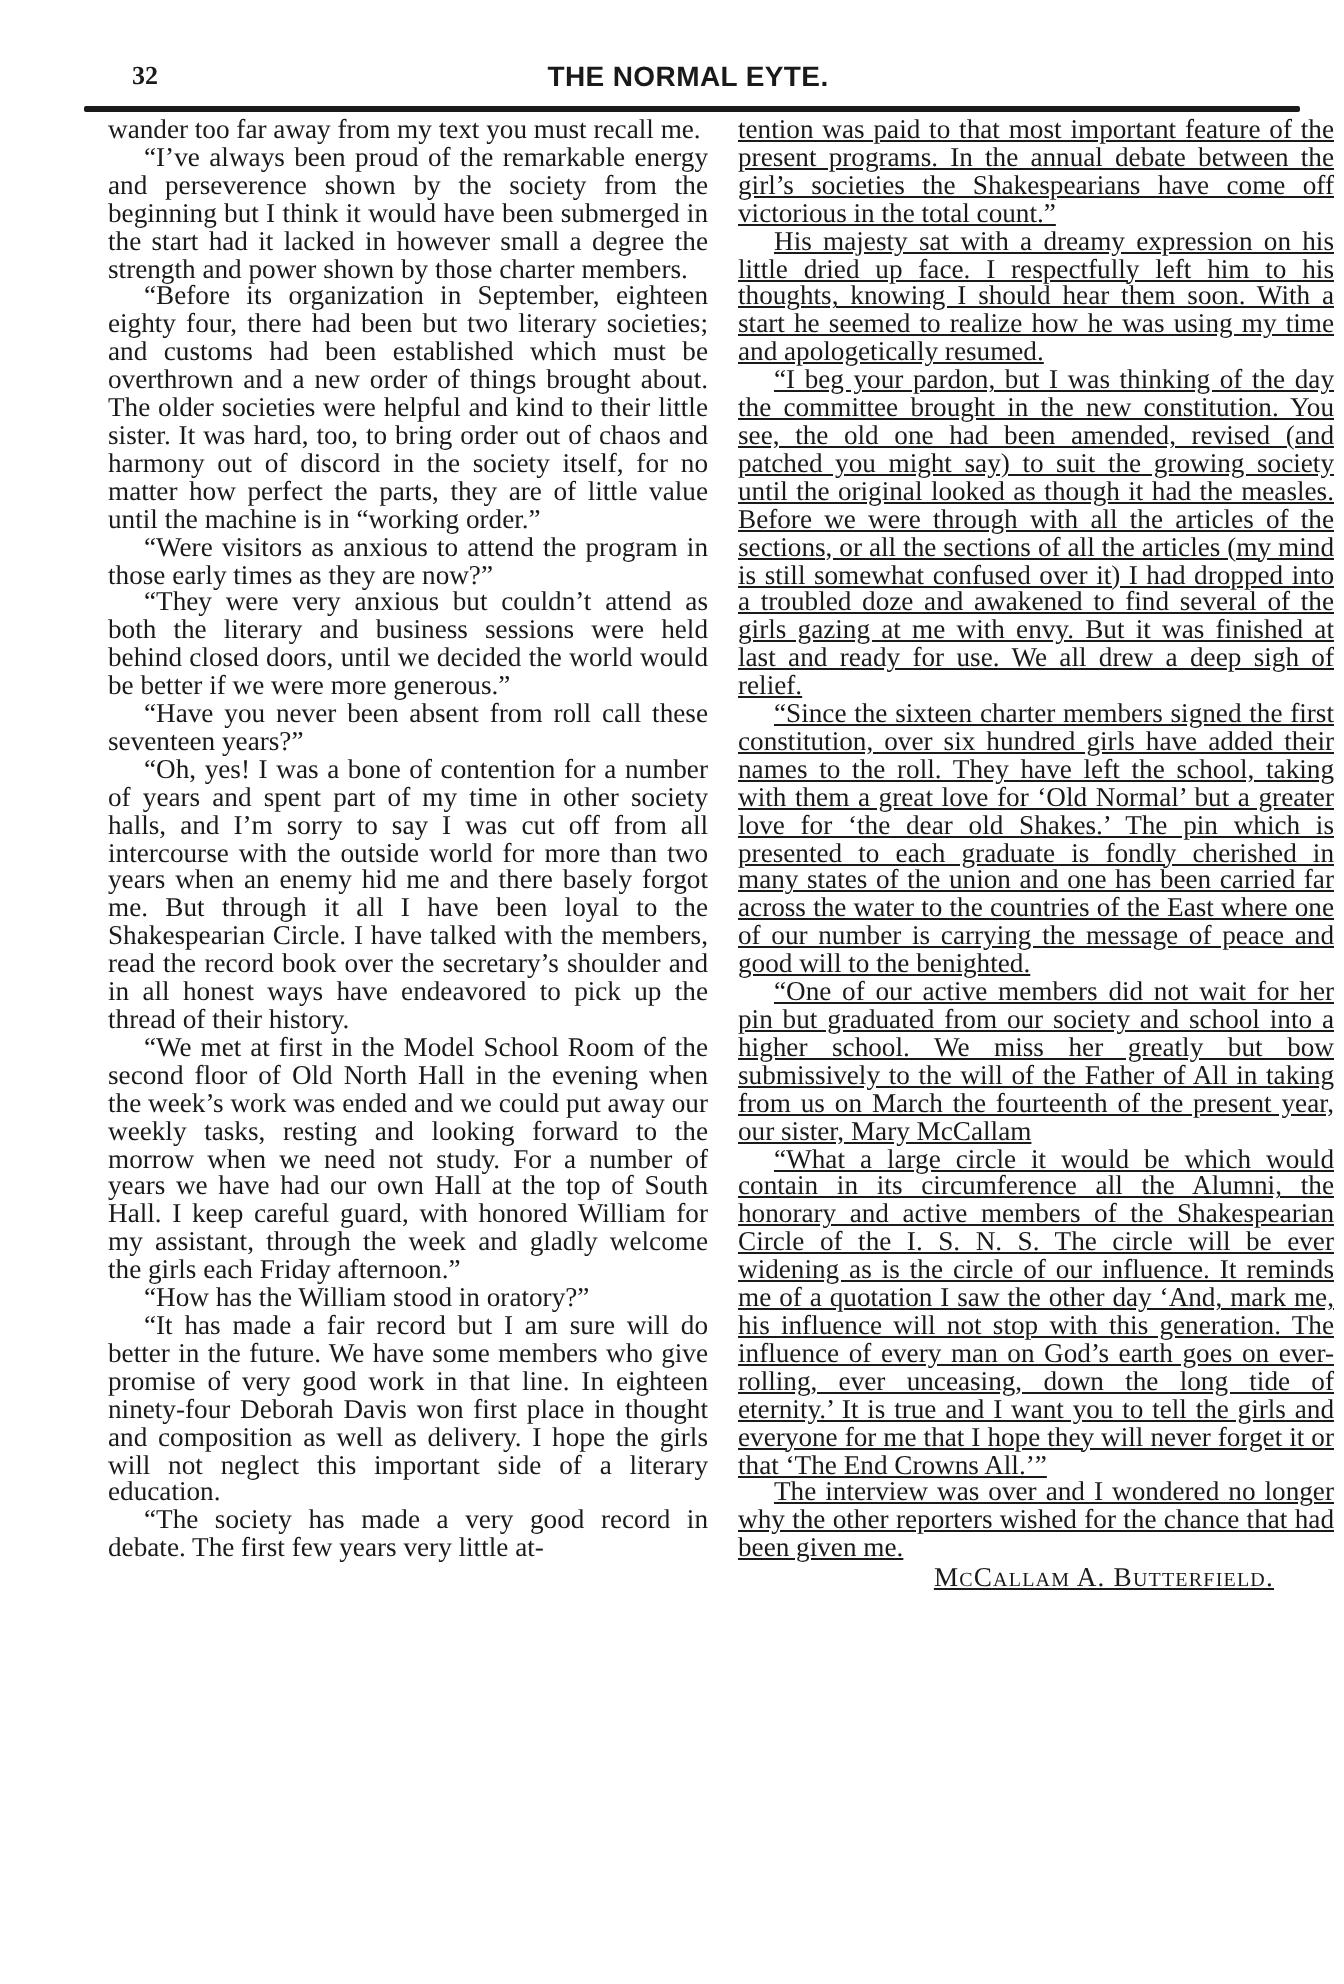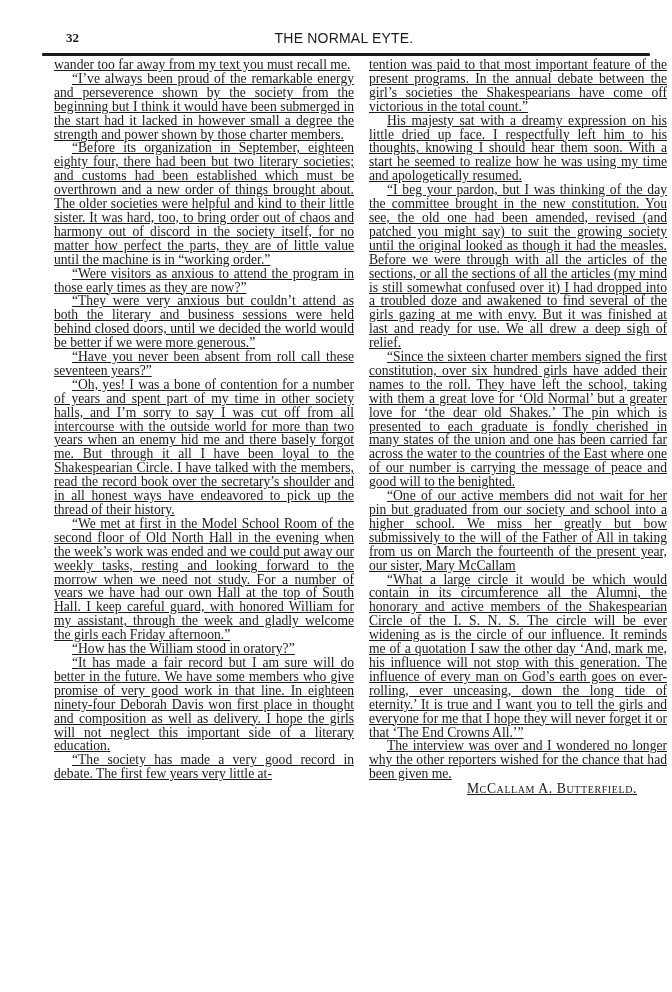--- a/index.html
+++ b/index.html
@@ -10,33 +10,33 @@
   }
   .header {
     position: absolute; left: 40px; top: 28px; width: 608px; height: 20px;
   }
   .page-num {
     position: absolute; left: 26px; top: 2px;
     font-family: "Liberation Serif", serif; font-size: 13px; font-weight: bold; text-align: center;
   }
   .running-head {
     position: absolute; left: 0; right: 0; top: 2px; text-align: center;
-    font-family: "Liberation Sans", sans-serif; font-size: 14px; font-weight: normal;
+    font-family: "Liberation Sans", sans-serif; font-size: 14px; font-weight: bold;
     letter-spacing: 0.2px;
   }
   .rule {
     position: absolute; left: 42px; top: 53px; width: 608px; height: 3px;
     background: #1a1a1a; border-radius: 1px;
   }
   .col {
     position: absolute; top: 58px; width: 300px;
     font-family: "Liberation Serif", serif; font-size: 13.6px; line-height: 13.9px;
     text-align: justify; hyphens: manual;
   }
-  .col.left { left: 54px; text-decoration: underline; }
+  .col.left { left: 54px; }
   .col.right { left: 369px; width: 298px; text-decoration: underline; }
   .col p { margin: 0; text-indent: 18px; }
   .col p.cont { text-indent: 0; }
   .signature {
     text-align: right; padding-right: 30px; margin-top: 1px;
     font-variant: small-caps; letter-spacing: 0.6px; font-size: 13.6px;
   }
 </style>
 </head>
 <body>

